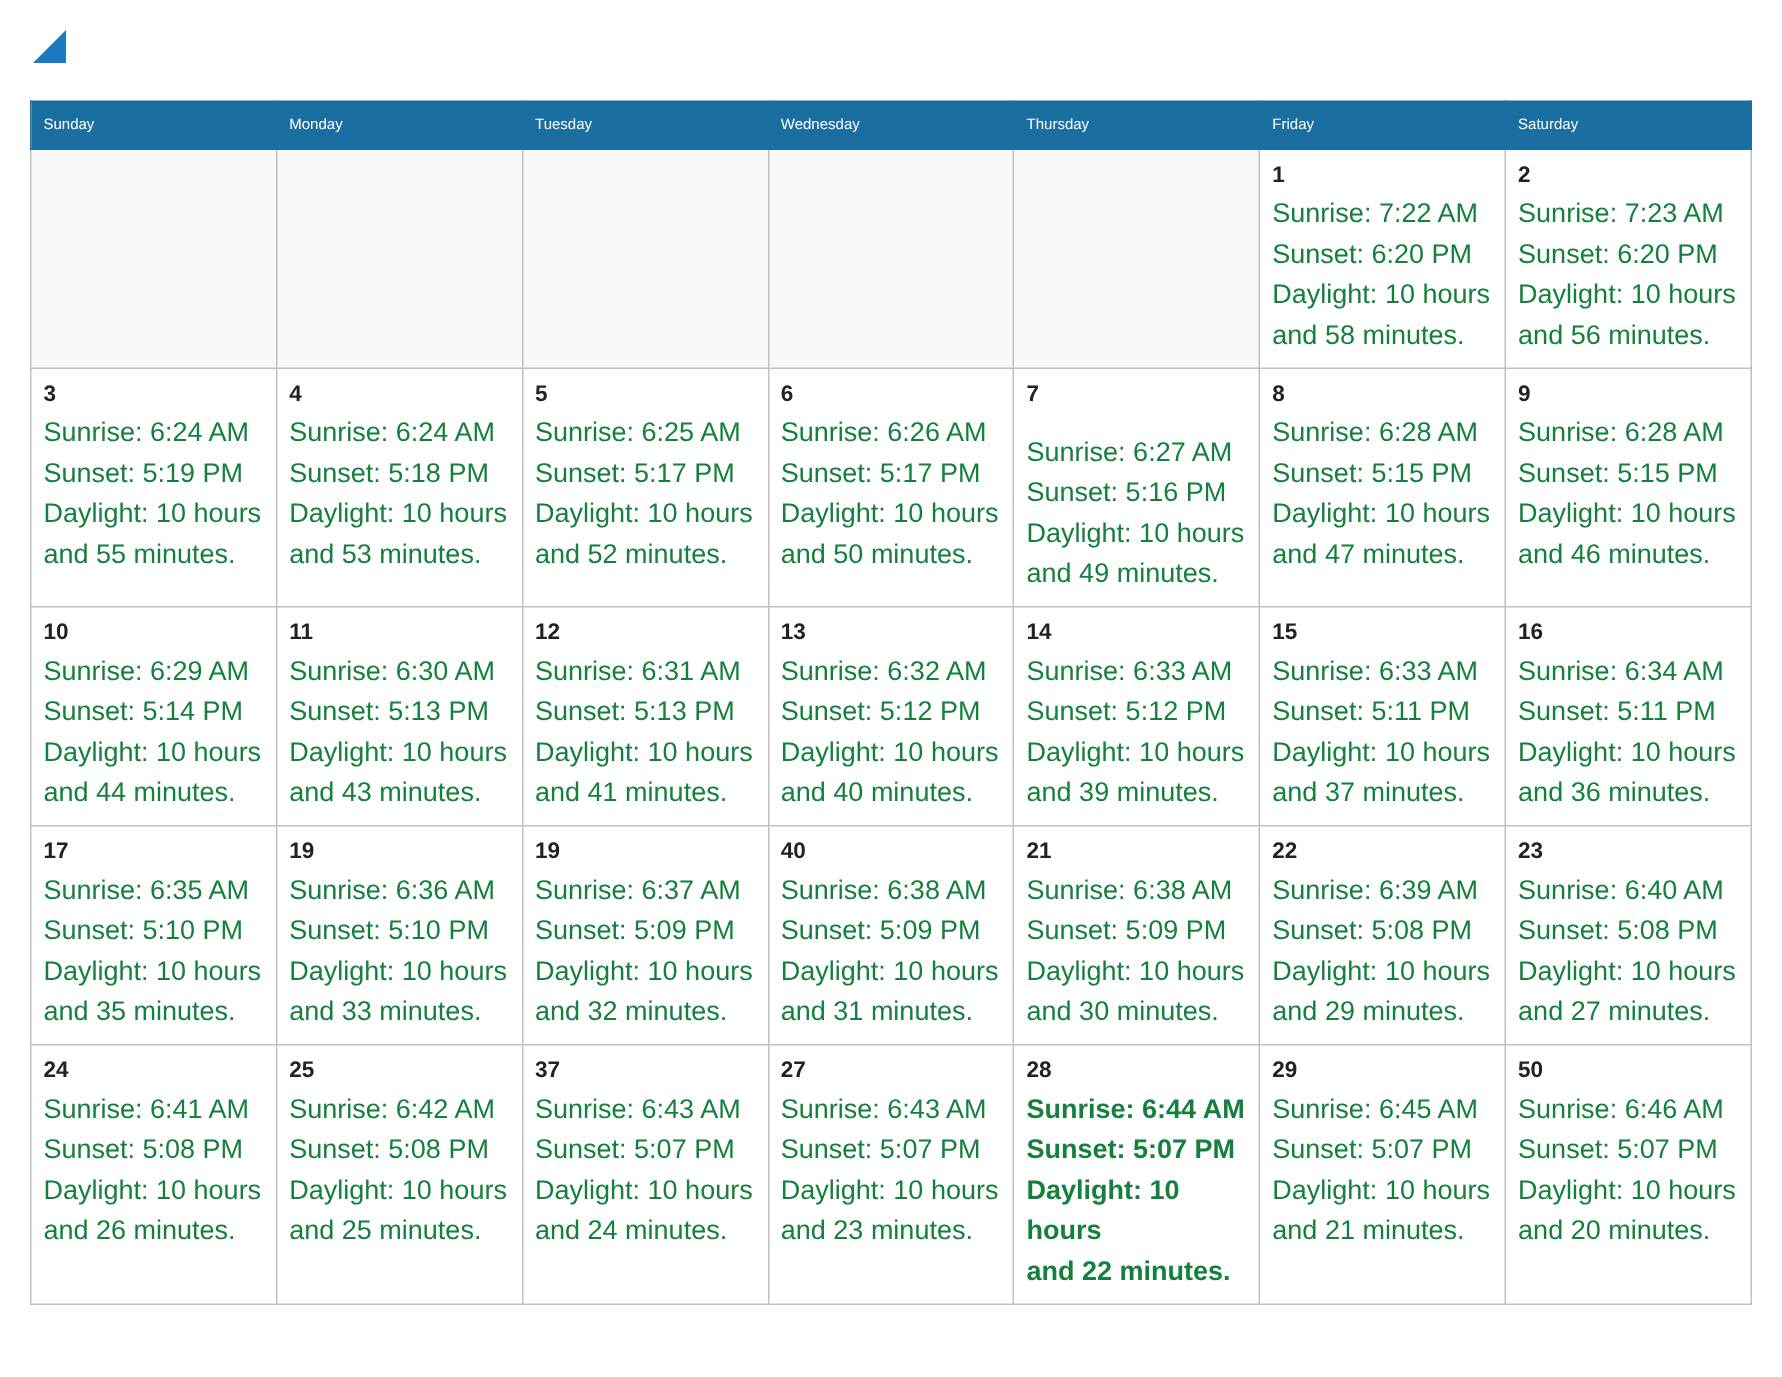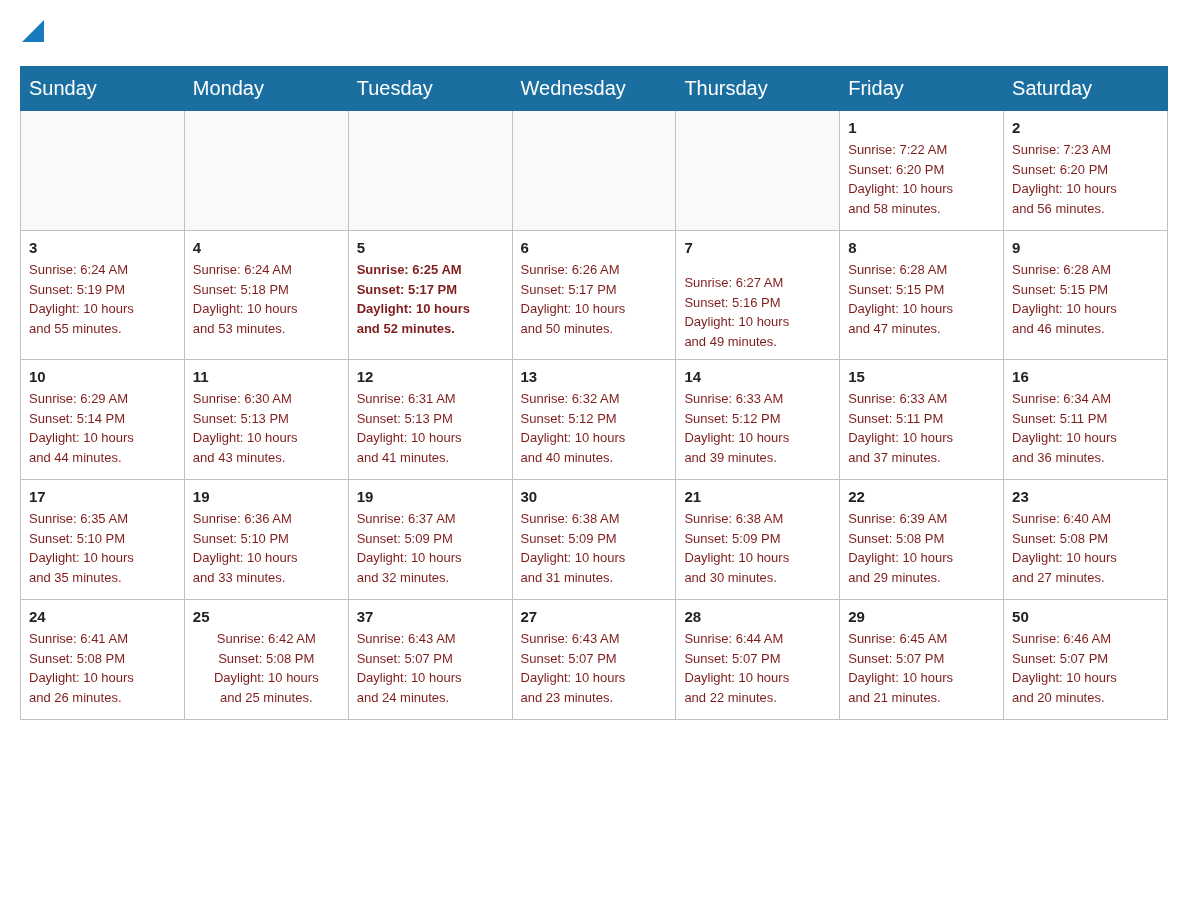--- a/index.html
+++ b/index.html
@@ -37,21 +37,21 @@
     table {
       width: 100%;
       border-collapse: collapse;
       table-layout: fixed;
     }
     thead tr {
       background-color: #1a6fa0;
     }
     thead th {
       color: #fff;
-      font-size: 20px;
+      font-size: 10px;
       font-weight: normal;
       padding: 10px 8px;
       text-align: left;
       border: 1px solid #1a6fa0;
     }
     tbody tr {
       background: #fff;
     }
     tbody td {
       vertical-align: top;
@@ -61,22 +61,22 @@
       color: #333;
       height: 120px;
     }
     .day-number {
       font-size: 15px;
       font-weight: bold;
       color: #222;
       margin-bottom: 4px;
     }
     .day-info {
-      font-size: 13px;
-      color: #7f1d1d;
+      font-size: 18px;
+      color: #15803d;
       line-height: 1.5;
     }
     .empty-cell {
       background: #f9f9f9;
     }
     
     .logo-wrapper {
       display: flex;
       align-items: center;
       font-family: Arial, sans-serif;
@@ -163,21 +163,21 @@
         </td>
         <td>
           <div class="day-number">4</div>
           <div class="day-info" style="white-space: pre-line;">Sunrise: 6:24 AM
 Sunset: 5:18 PM
 Daylight: 10 hours
 and 53 minutes.</div>
         </td>
         <td>
           <div class="day-number">5</div>
-          <div class="day-info" style="white-space: pre-line; font-weight: bold;">Sunrise: 6:25 AM
+          <div class="day-info" style="white-space: pre-line;">Sunrise: 6:25 AM
 Sunset: 5:17 PM
 Daylight: 10 hours
 and 52 minutes.</div>
         </td>
         <td>
           <div class="day-number">6</div>
           <div class="day-info" style="white-space: pre-line;">Sunrise: 6:26 AM
 Sunset: 5:17 PM
 Daylight: 10 hours
 and 50 minutes.</div>
@@ -271,21 +271,21 @@
 and 33 minutes.</div>
         </td>
         <td>
           <div class="day-number">19</div>
           <div class="day-info" style="white-space: pre-line;">Sunrise: 6:37 AM
 Sunset: 5:09 PM
 Daylight: 10 hours
 and 32 minutes.</div>
         </td>
         <td>
-          <div class="day-number">30</div>
+          <div class="day-number">40</div>
           <div class="day-info" style="white-space: pre-line;">Sunrise: 6:38 AM
 Sunset: 5:09 PM
 Daylight: 10 hours
 and 31 minutes.</div>
         </td>
         <td>
           <div class="day-number">21</div>
           <div class="day-info" style="white-space: pre-line;">Sunrise: 6:38 AM
 Sunset: 5:09 PM
 Daylight: 10 hours
@@ -309,42 +309,42 @@
       <tr>
         <td>
           <div class="day-number">24</div>
           <div class="day-info" style="white-space: pre-line;">Sunrise: 6:41 AM
 Sunset: 5:08 PM
 Daylight: 10 hours
 and 26 minutes.</div>
         </td>
         <td>
           <div class="day-number">25</div>
-          <div class="day-info" style="white-space: pre-line; text-align: center;">Sunrise: 6:42 AM
+          <div class="day-info" style="white-space: pre-line;">Sunrise: 6:42 AM
 Sunset: 5:08 PM
 Daylight: 10 hours
 and 25 minutes.</div>
         </td>
         <td>
           <div class="day-number">37</div>
           <div class="day-info" style="white-space: pre-line;">Sunrise: 6:43 AM
 Sunset: 5:07 PM
 Daylight: 10 hours
 and 24 minutes.</div>
         </td>
         <td>
           <div class="day-number">27</div>
           <div class="day-info" style="white-space: pre-line;">Sunrise: 6:43 AM
 Sunset: 5:07 PM
 Daylight: 10 hours
 and 23 minutes.</div>
         </td>
         <td>
           <div class="day-number">28</div>
-          <div class="day-info" style="white-space: pre-line;">Sunrise: 6:44 AM
+          <div class="day-info" style="white-space: pre-line; font-weight: bold;">Sunrise: 6:44 AM
 Sunset: 5:07 PM
 Daylight: 10 hours
 and 22 minutes.</div>
         </td>
         <td>
           <div class="day-number">29</div>
           <div class="day-info" style="white-space: pre-line;">Sunrise: 6:45 AM
 Sunset: 5:07 PM
 Daylight: 10 hours
 and 21 minutes.</div>

